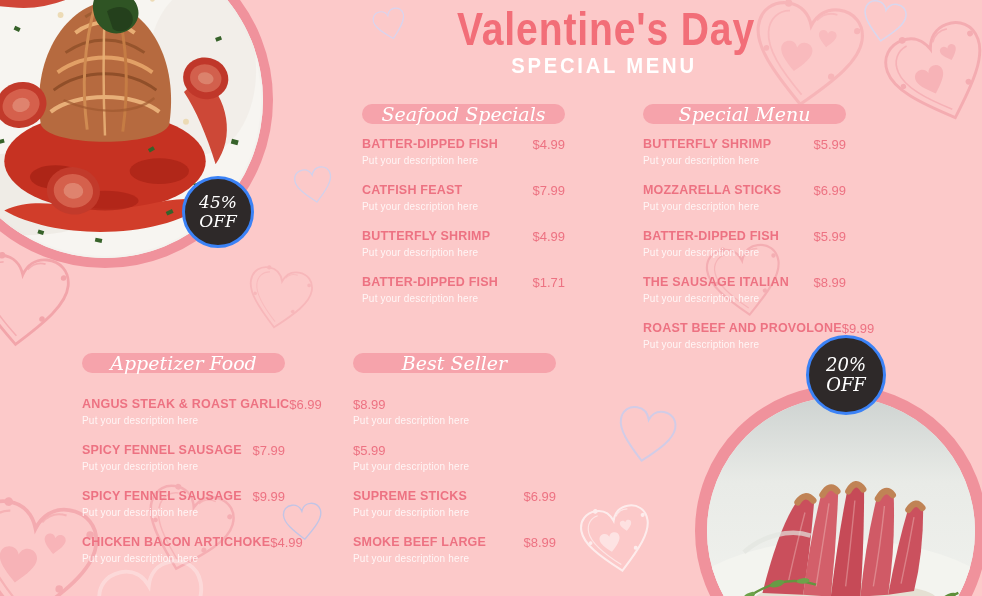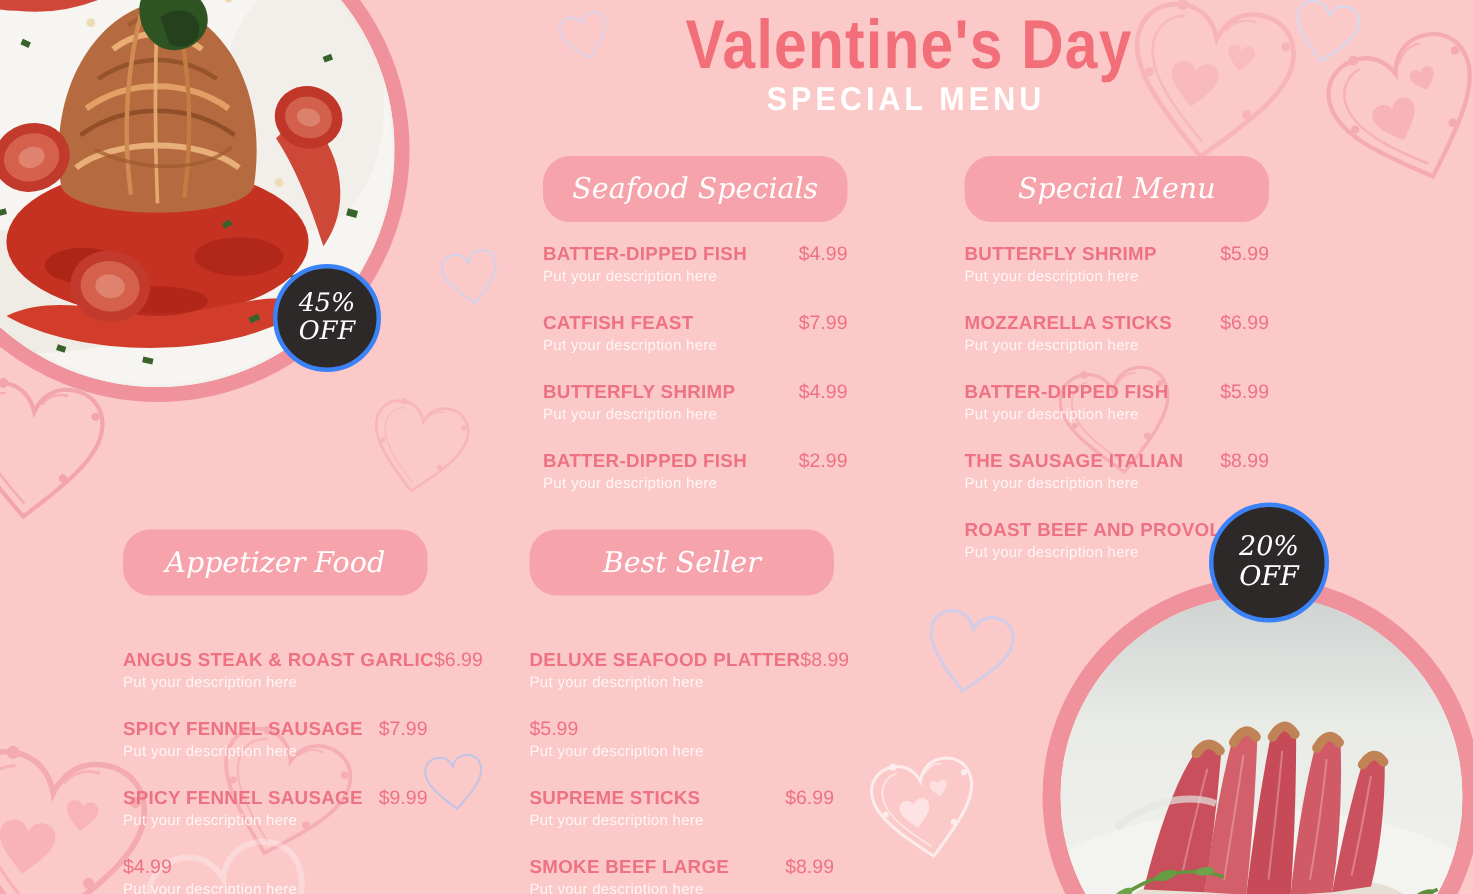--- a/index.html
+++ b/index.html
@@ -14,25 +14,25 @@
   .badge{position:absolute;border-radius:50%;background:#2e2929;border:3px solid #3b82f6;color:#fff;
          display:flex;flex-direction:column;align-items:center;justify-content:center;
          font-family:"DejaVu Serif",serif;font-style:italic;line-height:1.12;box-sizing:border-box;z-index:4}
   .badge.b45{left:182px;top:176px;width:72px;height:72px;font-size:17px}
   .badge.b20{left:806px;top:335px;width:80px;height:80px;font-size:18px}
   .title{position:absolute;left:606px;top:6px;transform:translateX(-50%) scaleX(.85);
          font-size:46px;font-weight:bold;letter-spacing:1px;color:#f26e78;white-space:nowrap;line-height:1;z-index:3}
   .subtitle{position:absolute;left:604px;top:55px;transform:translateX(-50%) scaleX(.92);
          font-size:22px;font-weight:bold;letter-spacing:3px;color:#fff;white-space:nowrap;line-height:1;z-index:3}
   .menu-section{position:absolute;width:203px;z-index:3}
-  .pill{height:44px;border-radius:18px;background:#f6a3ab;color:#fff;display:flex;align-items:center;
+  .pill{height:20px;border-radius:18px;background:#f6a3ab;color:#fff;display:flex;align-items:center;
         justify-content:center;font-family:"DejaVu Serif",serif;font-style:italic;font-size:19px;margin-bottom:13px}
-  .s3 .pill,.s4 .pill{margin-bottom:35px}
+  .s3 .pill,.s4 .pill{margin-bottom:24px}
   .mi{margin-bottom:17px}
-  .mi .row{display:flex;justify-content:space-between;align-items:center}
+  .mi .row{display:flex;justify-content:space-between;align-items:flex-start}
   .mi .nm{font-size:12.5px;font-weight:bold;color:#ed7282;letter-spacing:.2px;white-space:nowrap}
   .mi .pr{font-size:13px;font-weight:normal;color:#ed7282}
   .mi .ds{font-size:10px;color:rgba(255,255,255,.82);margin-top:3px;letter-spacing:.2px}
   .s1{left:362px;top:104px}.s2{left:643px;top:104px}.s3{left:82px;top:353px}.s4{left:353px;top:353px}
 </style>
 </head>
 <body>
 
 <svg width="0" height="0" style="position:absolute" aria-hidden="true">
   <defs>
@@ -255,21 +255,21 @@
     <div class="mi">
       <div class="row">
           <span class="nm">BUTTERFLY SHRIMP</span>
           <span class="pr">$4.99</span>
         </div>
       <div class="ds">Put your description here</div>
     </div>
     <div class="mi">
       <div class="row">
           <span class="nm">BATTER-DIPPED FISH</span>
-          <span class="pr">$2.99</span>
+          <span class="pr">$1.71</span>
         </div>
       <div class="ds">Put your description here</div>
     </div>
   </section>
 
   <section class="menu-section s2">
     <div class="pill">Special Menu</div>
     <div class="mi">
       <div class="row">
           <span class="nm">BUTTERFLY SHRIMP</span>
@@ -325,31 +325,31 @@
     </div>
     <div class="mi">
       <div class="row">
           <span class="nm">SPICY FENNEL SAUSAGE</span>
           <span class="pr">$9.99</span>
         </div>
       <div class="ds">Put your description here</div>
     </div>
     <div class="mi">
       <div class="row">
+          <span class="nm">CHICKEN BACON ARTICHOKE</span>
           <span class="pr">$4.99</span>
         </div>
       <div class="ds">Put your description here</div>
     </div>
   </section>
 
   <section class="menu-section s4">
     <div class="pill">Best Seller</div>
     <div class="mi">
       <div class="row">
-          <span class="nm">DELUXE SEAFOOD PLATTER</span>
           <span class="pr">$8.99</span>
         </div>
       <div class="ds">Put your description here</div>
     </div>
     <div class="mi">
       <div class="row">
           <span class="pr">$5.99</span>
         </div>
       <div class="ds">Put your description here</div>
     </div>

